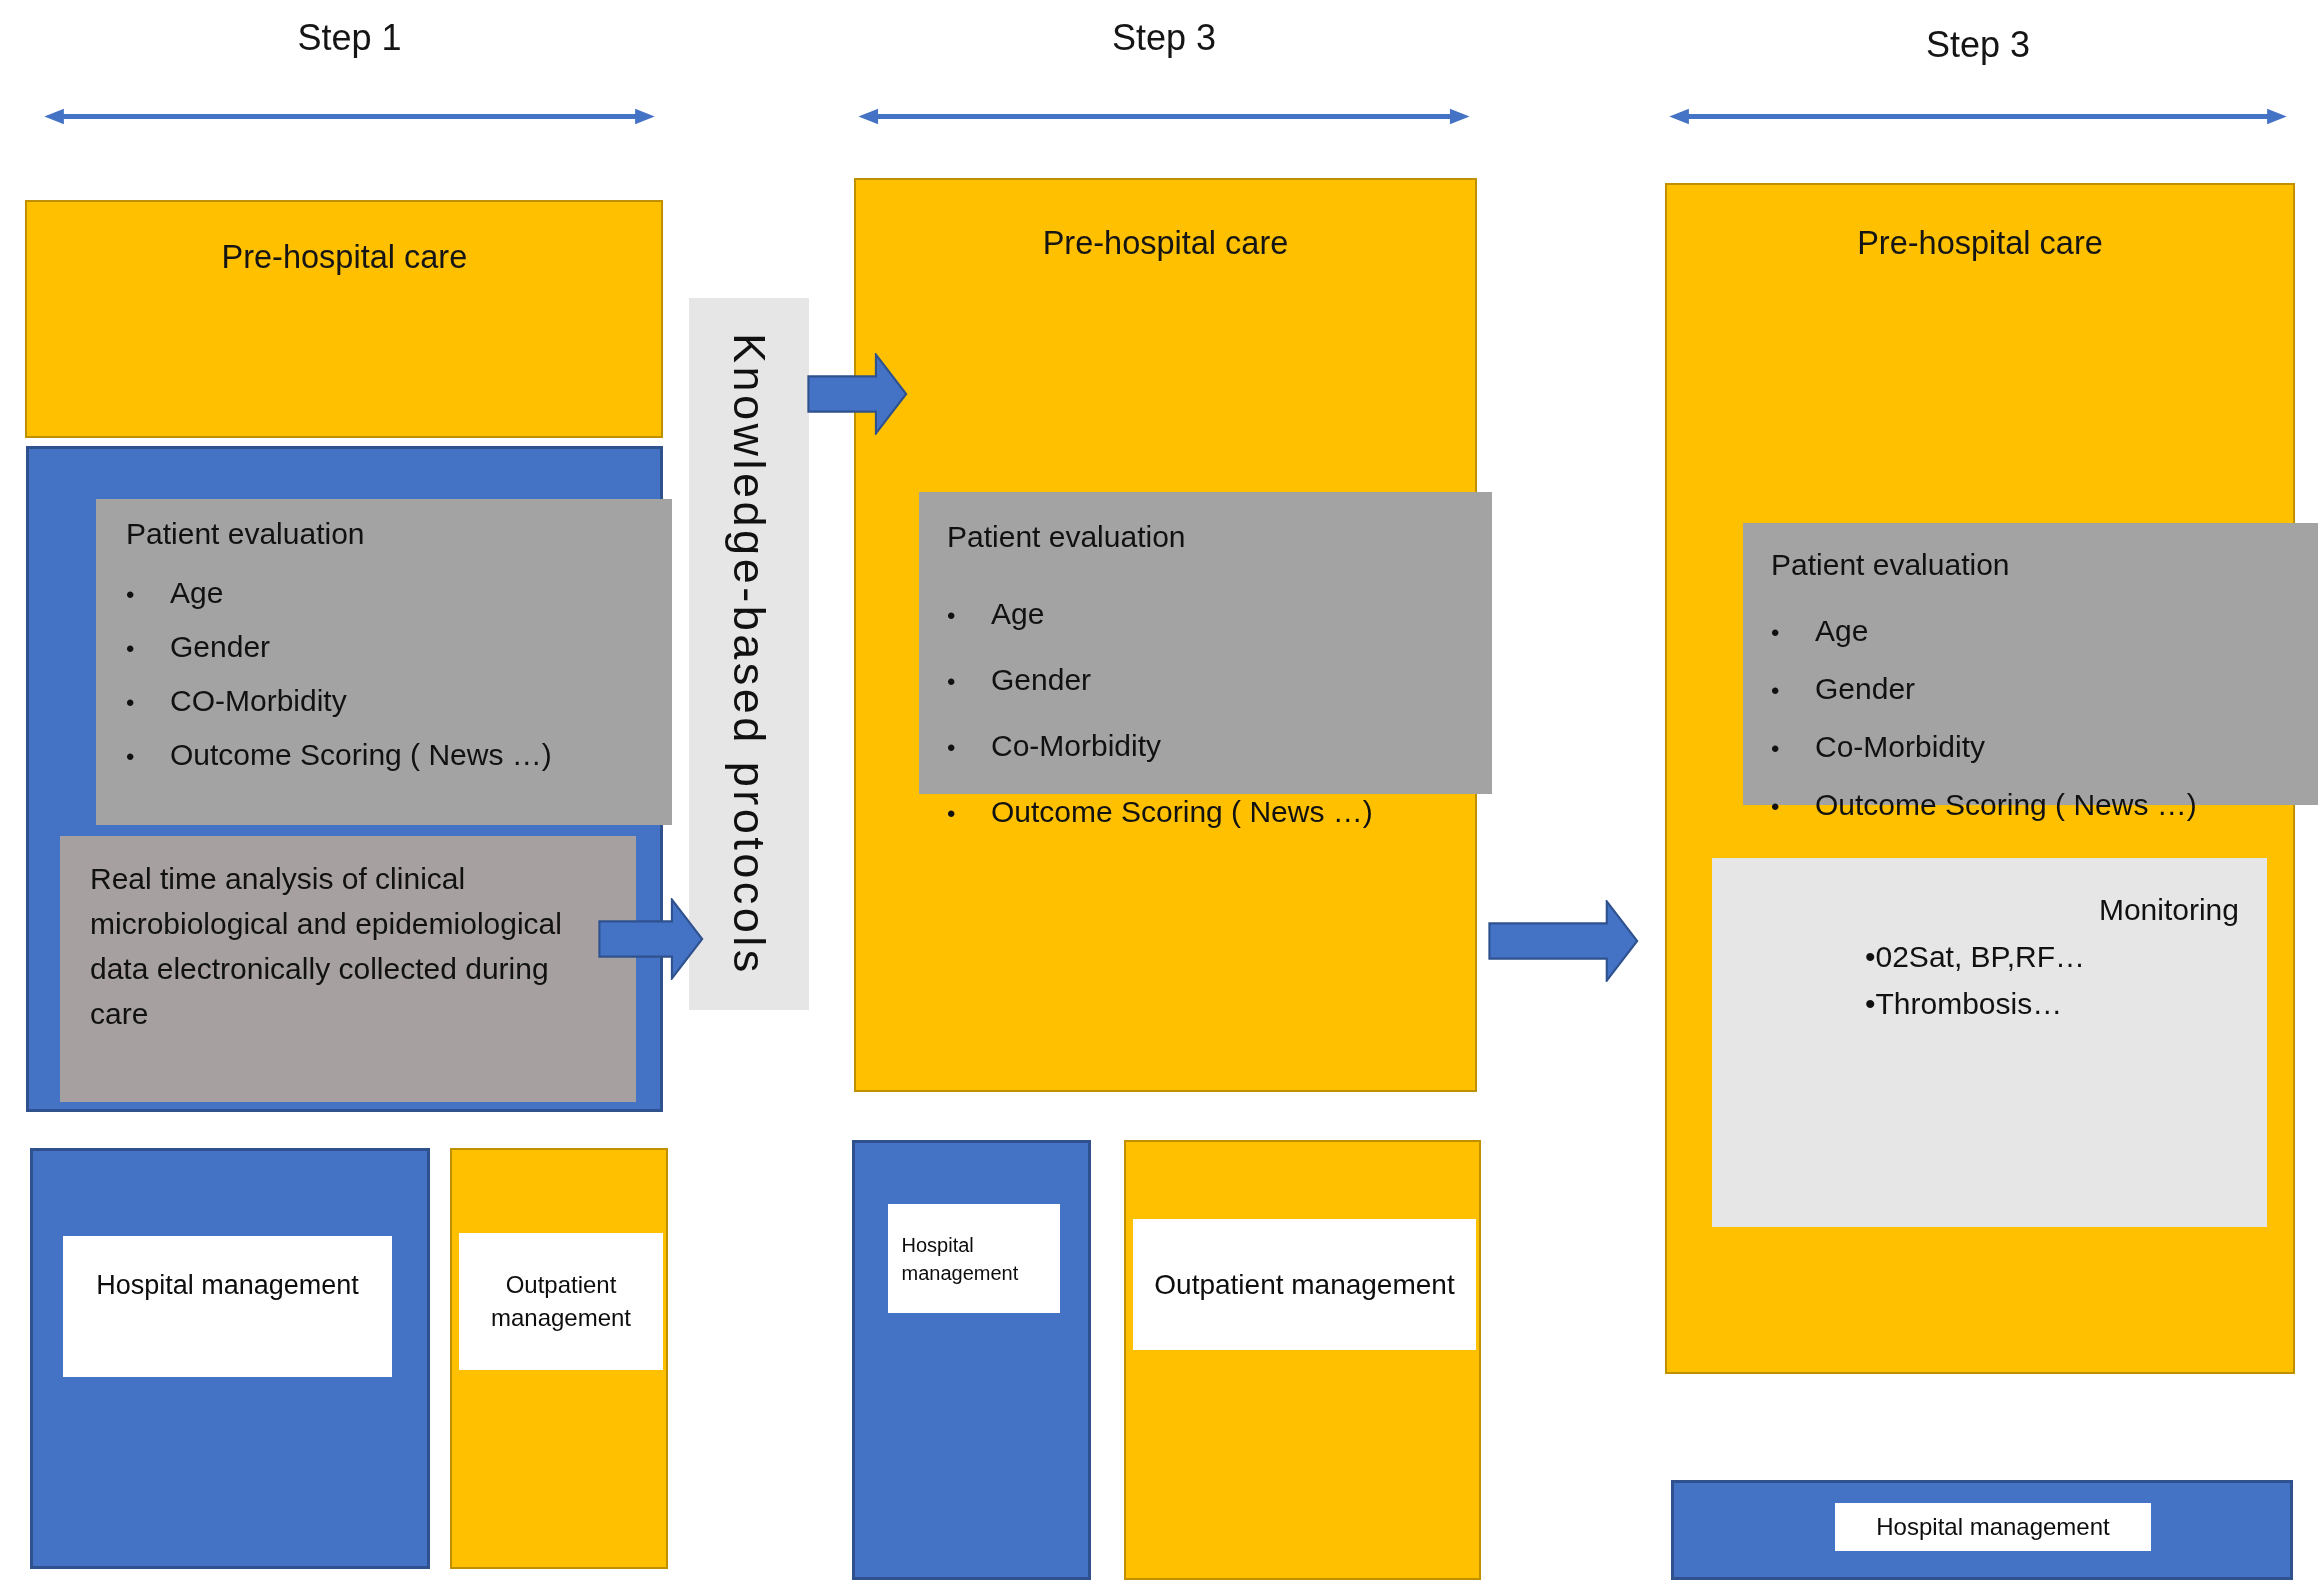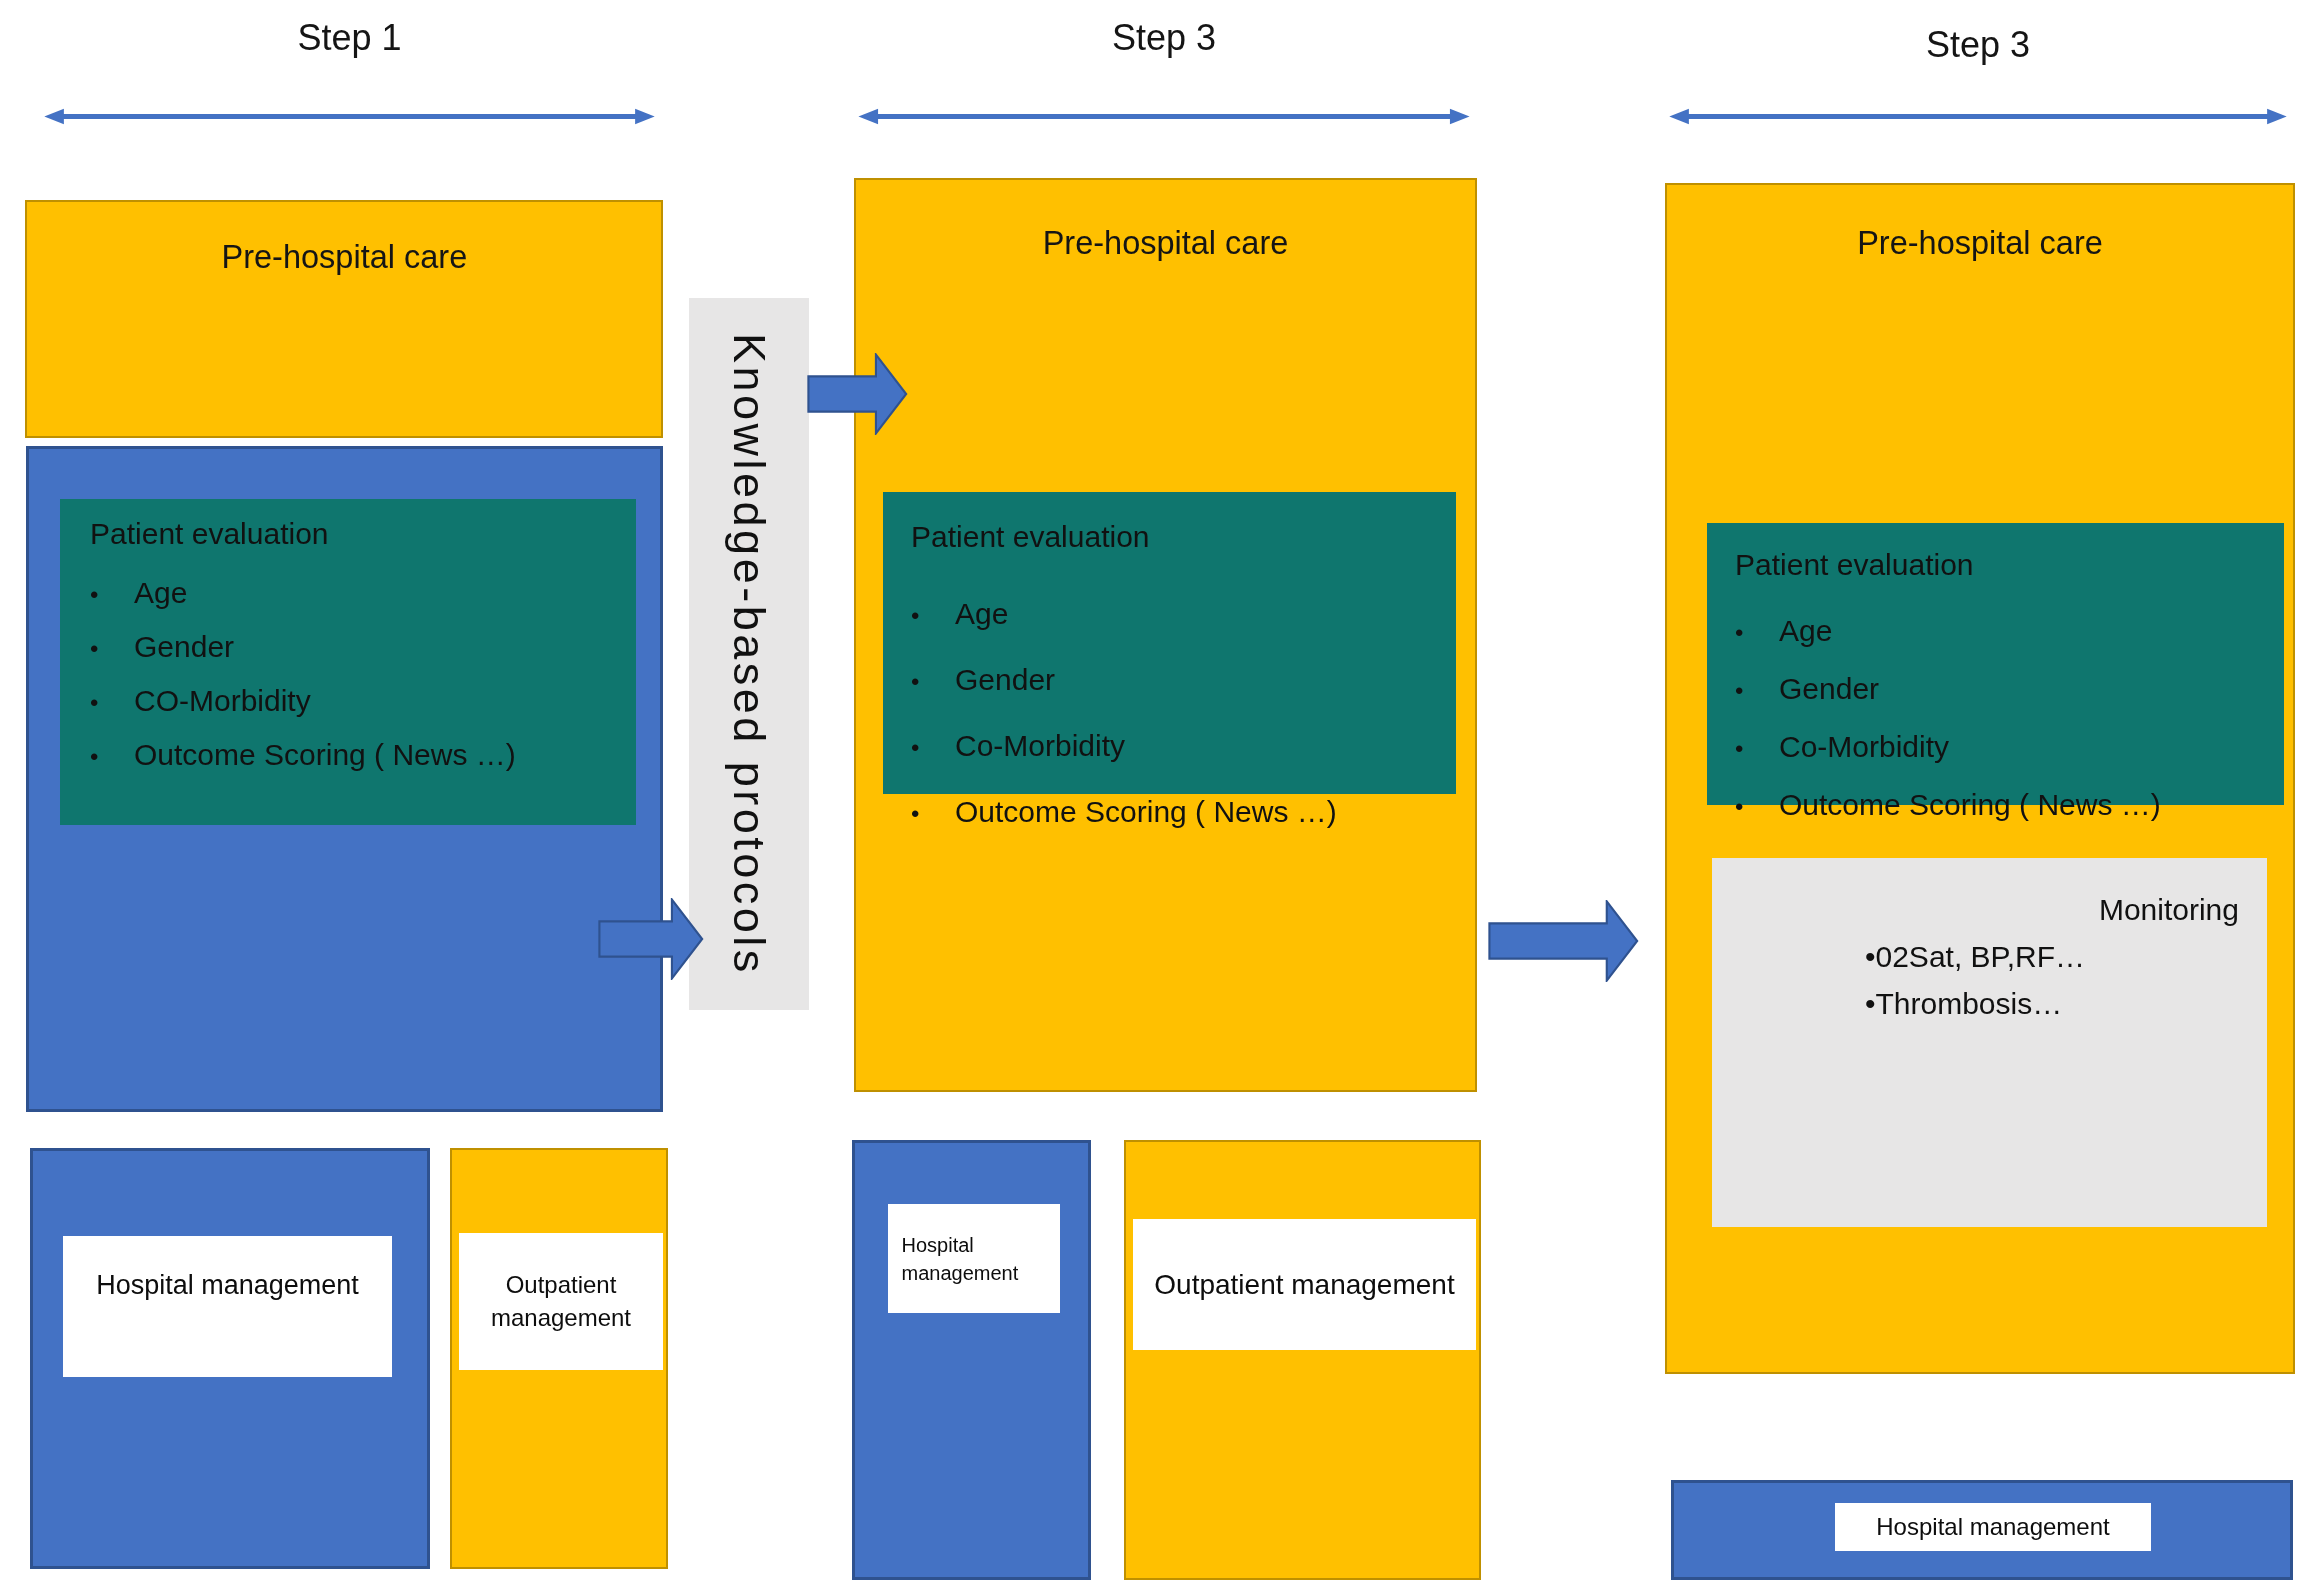--- a/index.html
+++ b/index.html
@@ -15,21 +15,21 @@
   #title-2{left:854px;top:8.5px;width:620px;}
   #title-3{left:1665px;top:16px;width:626px;}
   .dblarrow{position:absolute;height:21px;}
   #dbl-1{left:40px;top:106px;}
   #dbl-2{left:854px;top:106px;}
   #dbl-3{left:1665px;top:106px;}
 
   
   .orange{background:#FFC000;border:2.8px solid #BF9000;}
   .bluebox{background:#4472C4;border:3.5px solid #2F528F;}
-  .panel-light{background:#0f766e;}
+  .panel-light{background:#a3a3a3;margin-left:36px;}
   .panel-gray{background:#A6A0A0;}
   .panel-soft{background:#E7E6E6;}
   .whitelabel{background:#ffffff;display:flex;align-items:center;justify-content:center;text-align:center;}
 
   .ph-label{font-size:32.5px;text-align:center;color:#151515;}
 
   
   #orange-1{left:25.4px;top:200px;width:638px;height:238px;padding-top:37px;}
   #cont-1{left:26px;top:446px;width:637px;height:666px;}
   #eval-1{left:31px;top:50px;width:576px;height:326px;padding:18.4px 0 0 30px;}
@@ -122,20 +122,23 @@
       <li>
           <span class="b">•</span>
           <span>CO-Morbidity</span>
         </li>
       <li>
           <span class="b">•</span>
           <span>Outcome Scoring ( News …)</span>
         </li>
     </ul>
   </div>
+  <div class="abs panel-gray" id="gray-1">
+    <span>Real time analysis of clinical microbiological and epidemiological data electronically collected during care</span>
+  </div>
 </div>
 
 <div class="abs bluebox" id="hosp-1">
   <div class="abs whitelabel" id="hosp-1-label">
     <span>Hospital management</span>
   </div>
 </div>
 <div class="abs orange" id="outp-1">
   <div class="abs whitelabel" id="outp-1-label">
     <span>Outpatient management</span>

